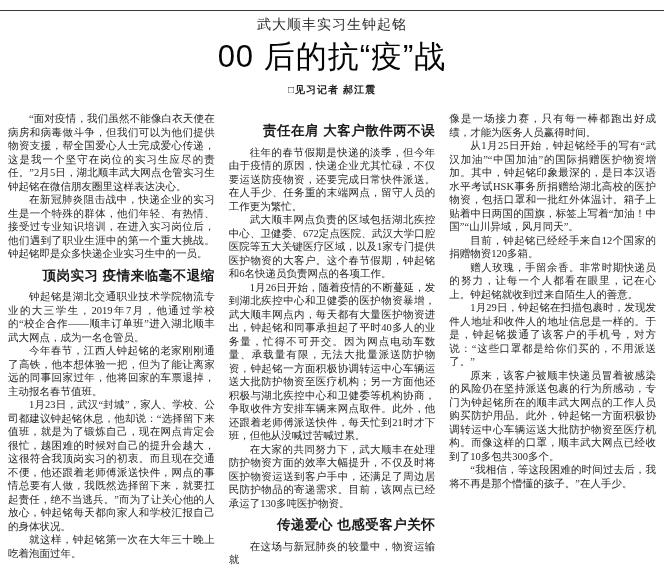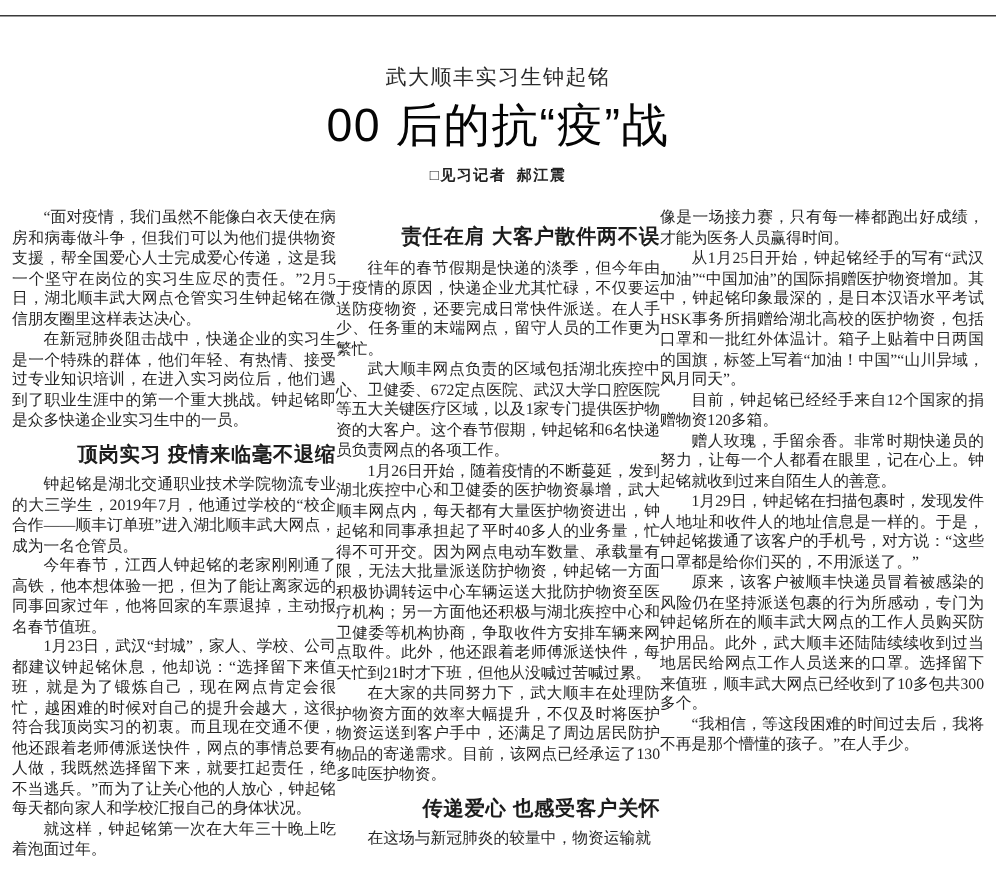--- a/index.html
+++ b/index.html
@@ -17,48 +17,49 @@
     font-family: "Liberation Serif", "DejaVu Serif", serif;
   }
   .top-rule {
     position: absolute;
     top: 10px;
     left: 0;
     width: 664px;
     border-top: 1.5px solid #3a3a3a;
   }
   .article-header {
-    padding-top: 43px;
+    padding-top: 16px;
     text-align: center;
   }
   .kicker {
     font-family: "Liberation Sans", "DejaVu Sans", sans-serif;
     font-size: 14px;
     letter-spacing: 1px;
     color: #2b2b2b;
   }
   .title {
     margin: 6px 0 0 0;
     font-family: "Liberation Sans", "DejaVu Sans", sans-serif;
     font-size: 31px;
     font-weight: 400;
     letter-spacing: 1px;
     color: #050505;
     line-height: 1.1;
   }
   .byline {
     margin-top: 9px;
-    font-family: Liberation Mono, monospace;
+    font-family: Liberation Sans, sans-serif;
     font-size: 10px;
     font-weight: bold;
     color: #222222;
     letter-spacing: 1px;
   }
   .columns {
     display: flex;
+    gap: 14px;
     padding: 0 8px;
     margin-top: 15px;
   }
   .col {
     flex: 1 1 0;
     font-size: 10.5px;
     line-height: 13.5px;
     text-align: justify;
     color: #262626;
   }
@@ -115,18 +116,18 @@
       <h2 class="section-heading">传递爱心 也感受客户关怀</h2>
       <p>在这场与新冠肺炎的较量中，物资运输就</p>
     </div>
 
     <div class="col">
       <p class="no-indent">像是一场接力赛，只有每一棒都跑出好成绩，才能为医务人员赢得时间。</p>
       <p>从1月25日开始，钟起铭经手的写有“武汉加油”“中国加油”的国际捐赠医护物资增加。其中，钟起铭印象最深的，是日本汉语水平考试HSK事务所捐赠给湖北高校的医护物资，包括口罩和一批红外体温计。箱子上贴着中日两国的国旗，标签上写着“加油！中国”“山川异域，风月同天”。</p>
       <p>目前，钟起铭已经经手来自12个国家的捐赠物资120多箱。</p>
       <p>赠人玫瑰，手留余香。非常时期快递员的努力，让每一个人都看在眼里，记在心上。钟起铭就收到过来自陌生人的善意。</p>
       <p>1月29日，钟起铭在扫描包裹时，发现发件人地址和收件人的地址信息是一样的。于是，钟起铭拨通了该客户的手机号，对方说：“这些口罩都是给你们买的，不用派送了。”</p>
-      <p>原来，该客户被顺丰快递员冒着被感染的风险仍在坚持派送包裹的行为所感动，专门为钟起铭所在的顺丰武大网点的工作人员购买防护用品。此外，武大顺丰还陆陆续续收到过当地居民给网点工作人员送来的口罩。选择留下来值班，顺丰武大网点已经收到了10多包共300多个。</p>
+      <p>原来，该客户被顺丰快递员冒着被感染的风险仍在坚持派送包裹的行为所感动，专门为钟起铭所在的顺丰武大网点的工作人员购买防护用品。此外，钟起铭一方面积极协调转运中心车辆运送大批防护物资至医疗机构。而像这样的口罩，顺丰武大网点已经收到了10多包共300多个。</p>
       <p>“我相信，等这段困难的时间过去后，我将不再是那个懵懂的孩子。”在人手少。</p>
     </div>
 
   </div>
 </div>
 
 </body></html>

